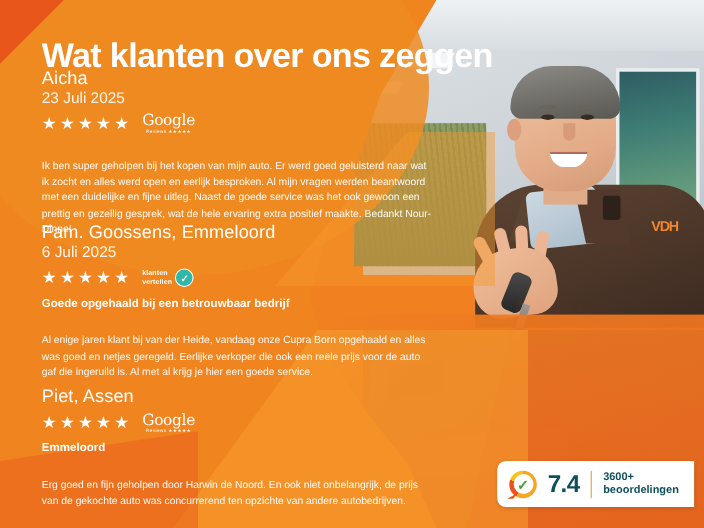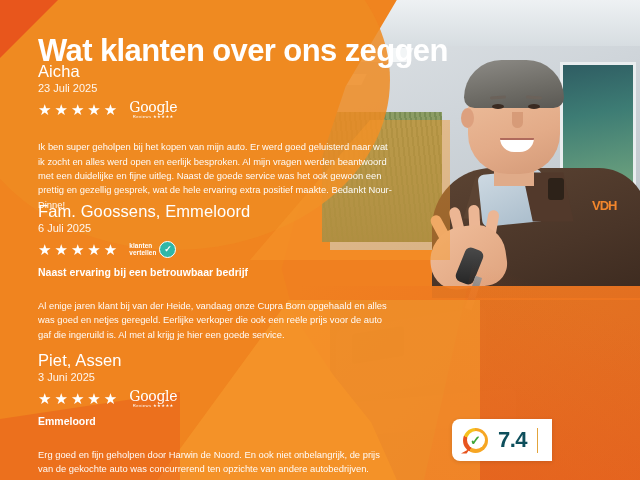--- a/index.html
+++ b/index.html
@@ -270,21 +270,21 @@
   .review.r3 { top: 352px; }
 
   .rv-name {
     font-size: 16.5px;
     font-weight: normal;
     color: #ffffff;
     letter-spacing: .1px;
     line-height: 1.05;
   }
   .rv-date {
-    font-size: 11px;
+    font-size: 14px;
     color: rgba(255,255,255,.92);
     margin-top: 2px;
     line-height: 1.1;
   }
   .rv-meta {
     display: flex;
     align-items: center;
     gap: 12px;
     margin-top: 4px;
     height: 22px;
@@ -495,27 +495,26 @@
           <span class="star">★</span>
         </div>
         <div class="kv-mark">
           <span class="kv-word">
             <span>klanten</span><br>
             <span>vertellen</span>
           </span>
           <span class="kv-circle">✓</span>
         </div>
       </div>
-      <div class="rv-title">Naast ervaring bij een betrouwbaar bedrijf</div>
+      <div class="rv-title">Goede opgehaald bij een betrouwbaar bedrijf</div>
       <div class="rv-body">Al enige jaren klant bij van der Heide, vandaag onze Cupra Born opgehaald en alles was goed en netjes geregeld. Eerlijke verkoper die ook een reële prijs voor de auto gaf die ingeruild is. Al met al krijg je hier een goede service.</div>
     </div>
 
     <div class="review r3">
       <div class="rv-name">Piet, Assen</div>
-      <div class="rv-date">3 Juni 2025</div>
       <div class="rv-meta">
         <div class="stars">
           <span class="star">★</span>
           <span class="star">★</span>
           <span class="star">★</span>
           <span class="star">★</span>
           <span class="star">★</span>
         </div>
         <div class="google-mark">
           <span class="google-word">Google</span>
@@ -527,16 +526,20 @@
     </div>
 
     <div class="rating-badge">
       <span class="seal">
         <span class="seal-ring"></span>
         <span class="seal-inner">✓</span>
         <span class="seal-tail"></span>
       </span>
       <span class="grade">7.4</span>
       <span class="badge-div"></span>
+      <span class="badge-text">
+        <span>3600+</span><br>
+        <span>beoordelingen</span>
+      </span>
     </div>
 
   </div>
 </div>
 
 </body></html>

